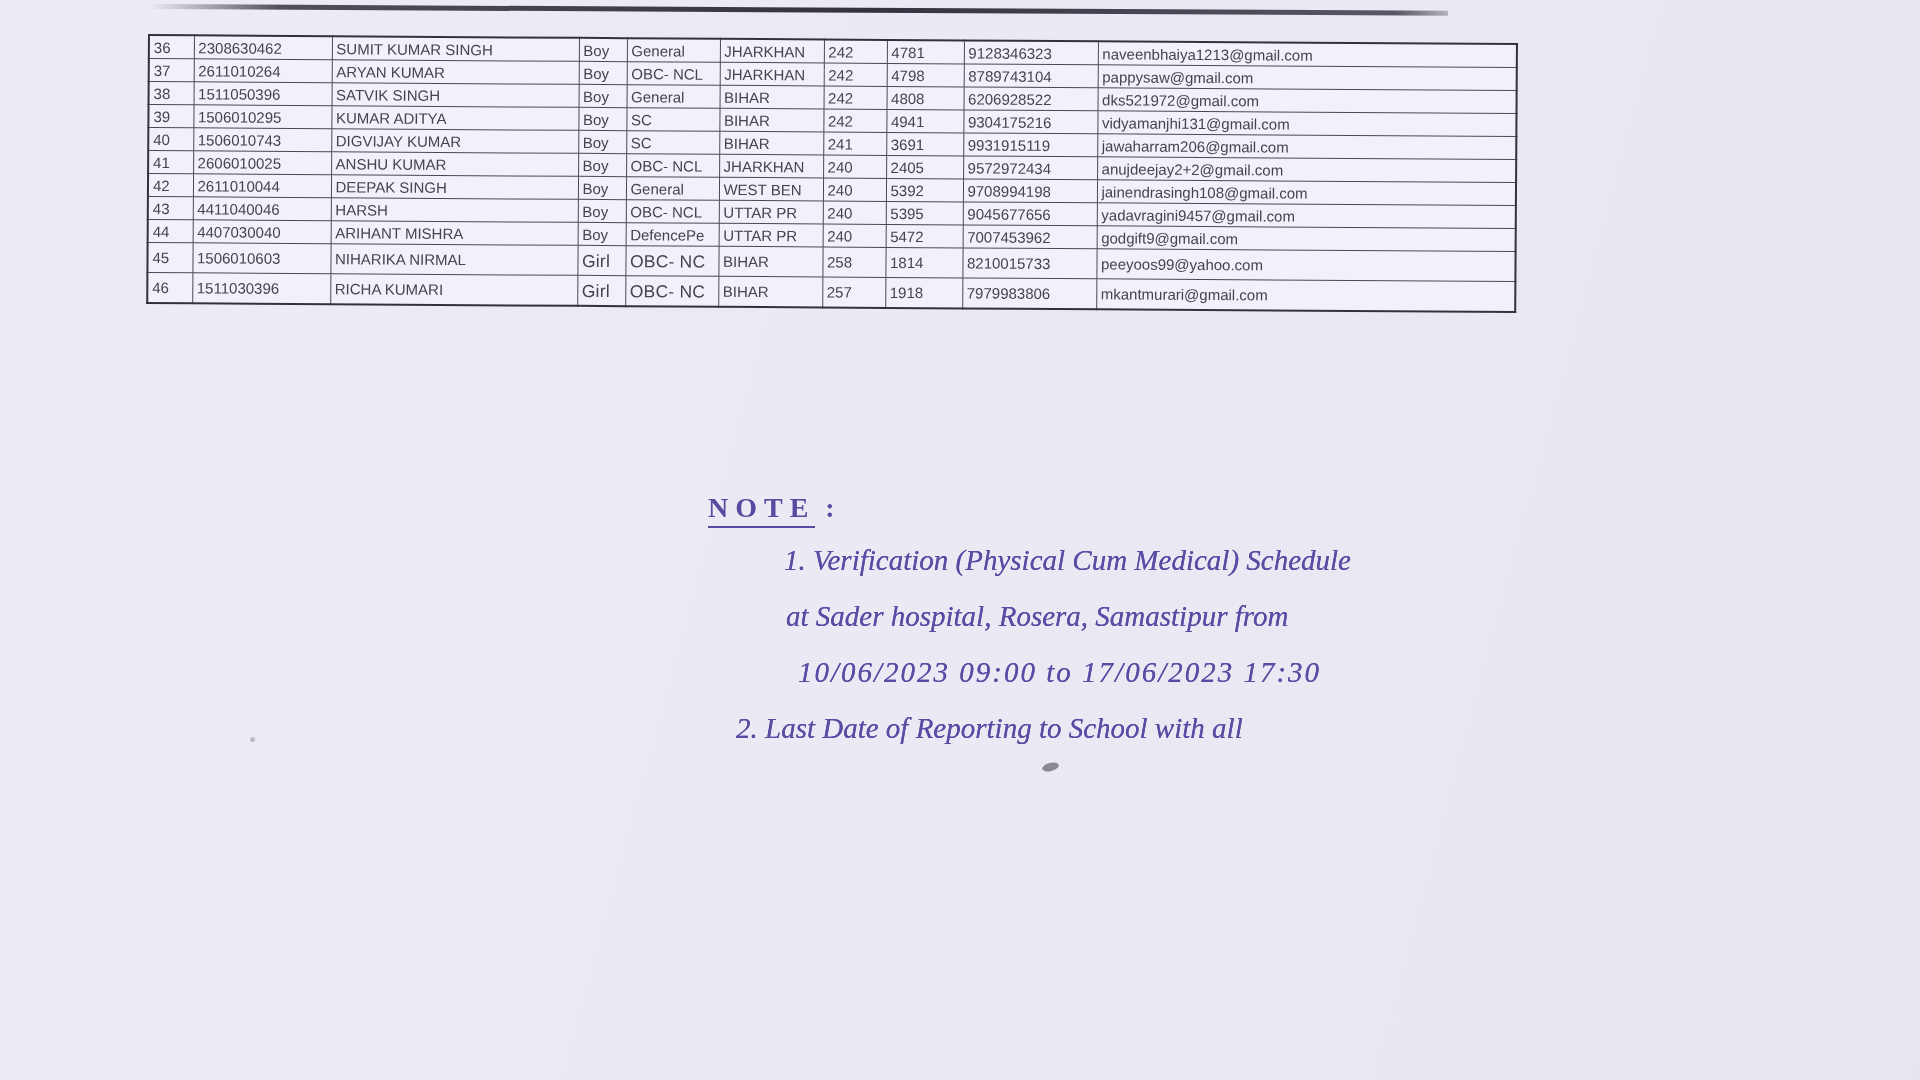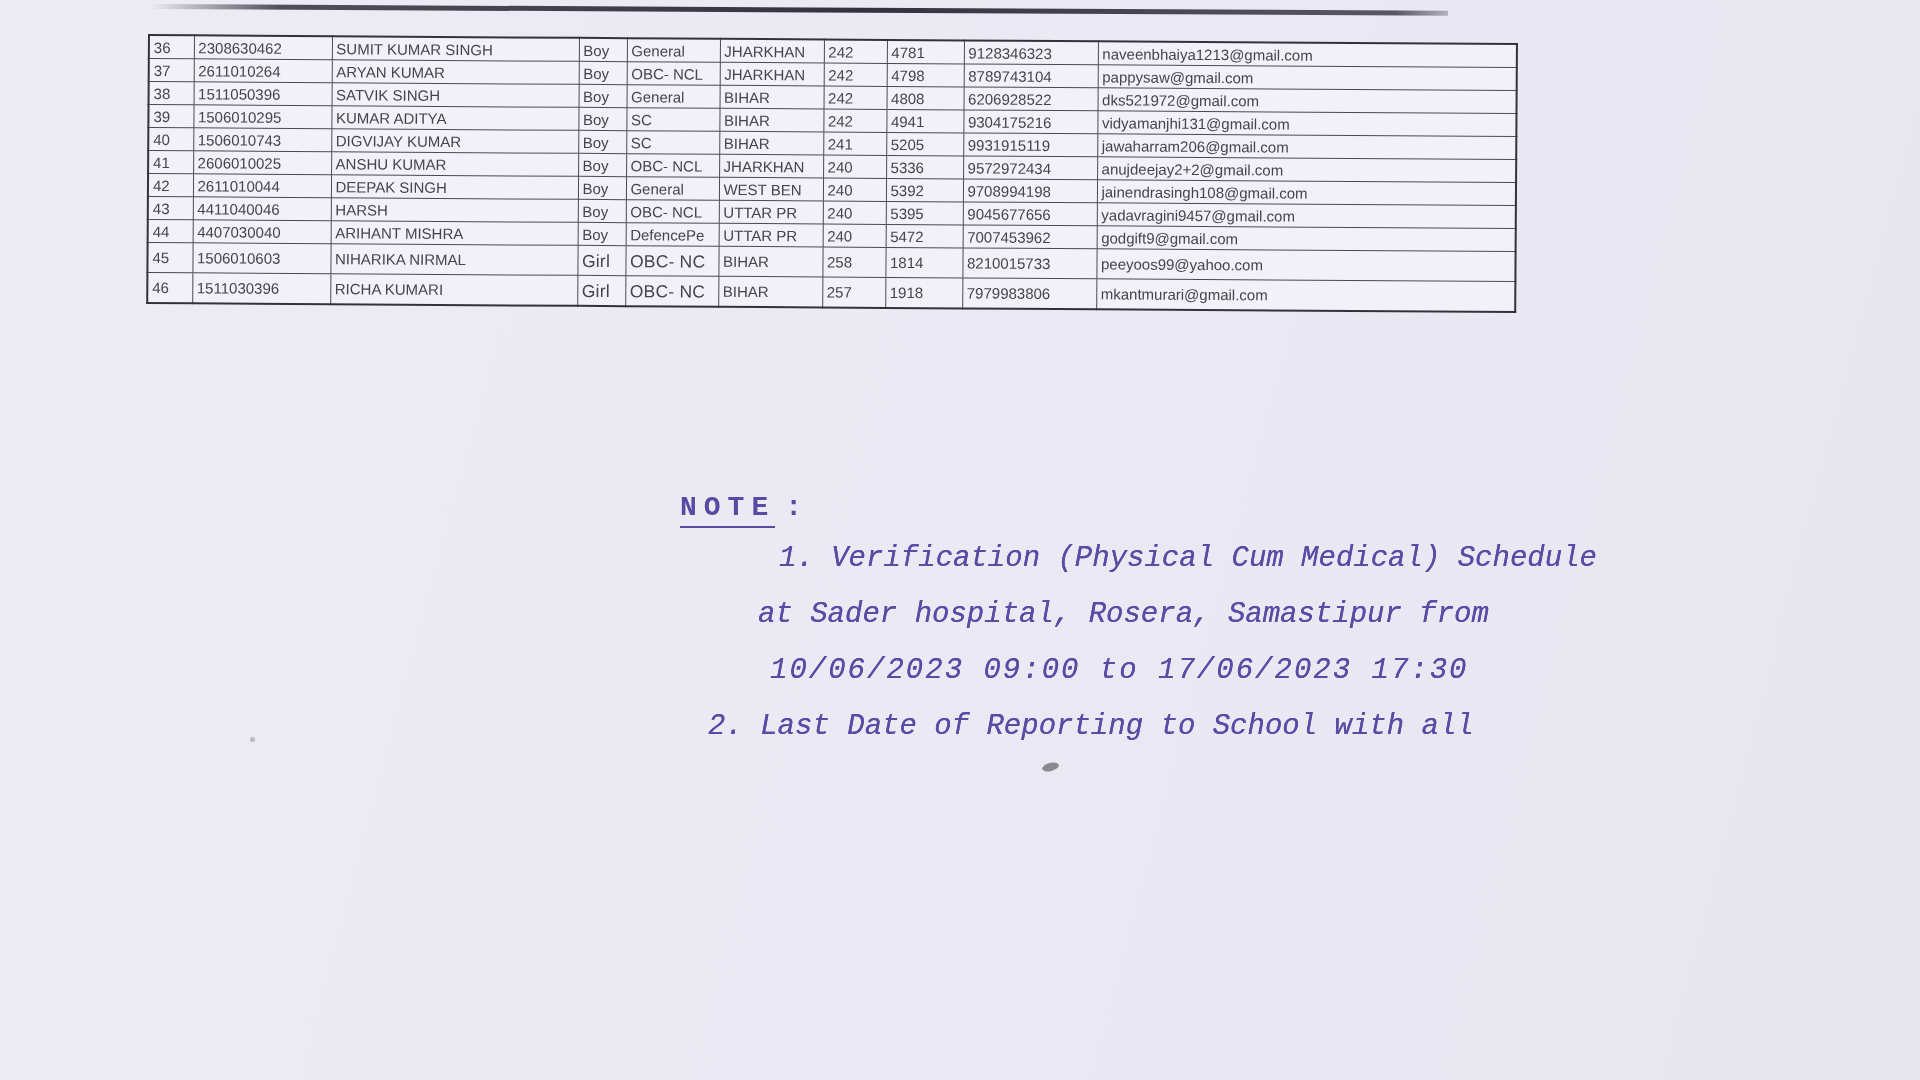--- a/index.html
+++ b/index.html
@@ -39,36 +39,36 @@
     font-size:15px;color:#45434f;
     white-space:nowrap;overflow:hidden;
     background:#f2f0f8;
   }
   table.records tr.tall td{height:29px;line-height:28px;}
   table.records tr.tall td.col-gender,
   table.records tr.tall td.col-category{font-size:17.5px;letter-spacing:.2px;}
   td.col-sl-no{padding-left:7px;}
   
   .note{
-    position:absolute;left:680px;top:492px;width:900px;
+    position:absolute;left:708px;top:492px;width:900px;
     color:#5a4ba4;
-    font-family:Liberation Mono, monospace;font-style:italic;
+    font-family:Liberation Serif, serif;font-style:italic;
   }
   .note-title{
     font-style:normal;
     font-size:28px;letter-spacing:7px;font-weight:bold;color:#574aa0;
     margin-bottom:8px;
   }
   .note-title .note-word{border-bottom:2.5px solid #574aa0;padding-bottom:3px;}
   .note-title .note-colon{margin-left:10px;}
   .note-line{
     font-size:29px;line-height:56px;white-space:nowrap;
     text-shadow:0 0 .4px #5a4ba4;
   }
-  .nl-0{margin-left:99px;}
+  .nl-0{margin-left:76px;}
   .nl-1{margin-left:78px;}
   .nl-2{margin-left:90px;letter-spacing:2px;}
   .nl-3{margin-left:28px;}
   .nl-4{margin-left:80px;}
   .nl-5{margin-left:107px;letter-spacing:2px;}
 </style>
 </head>
 <body>
 
 <div class="cutoff-row-line"></div>
@@ -137,33 +137,33 @@
           <td class="col-email">vidyamanjhi131@gmail.com</td>
         </tr>
         <tr>
           <td class="col-sl-no">40</td>
           <td class="col-application-no">1506010743</td>
           <td class="col-candidate-name">DIGVIJAY KUMAR</td>
           <td class="col-gender">Boy</td>
           <td class="col-category">SC</td>
           <td class="col-state">BIHAR</td>
           <td class="col-marks">241</td>
-          <td class="col-rank">5205</td>
+          <td class="col-rank">3691</td>
           <td class="col-mobile">9931915119</td>
           <td class="col-email">jawaharram206@gmail.com</td>
         </tr>
         <tr>
           <td class="col-sl-no">41</td>
           <td class="col-application-no">2606010025</td>
           <td class="col-candidate-name">ANSHU KUMAR</td>
           <td class="col-gender">Boy</td>
           <td class="col-category">OBC- NCL</td>
           <td class="col-state">JHARKHAN</td>
           <td class="col-marks">240</td>
-          <td class="col-rank">5336</td>
+          <td class="col-rank">2405</td>
           <td class="col-mobile">9572972434</td>
           <td class="col-email">anujdeejay2+2@gmail.com</td>
         </tr>
         <tr>
           <td class="col-sl-no">42</td>
           <td class="col-application-no">2611010044</td>
           <td class="col-candidate-name">DEEPAK SINGH</td>
           <td class="col-gender">Boy</td>
           <td class="col-category">General</td>
           <td class="col-state">WEST BEN</td>

